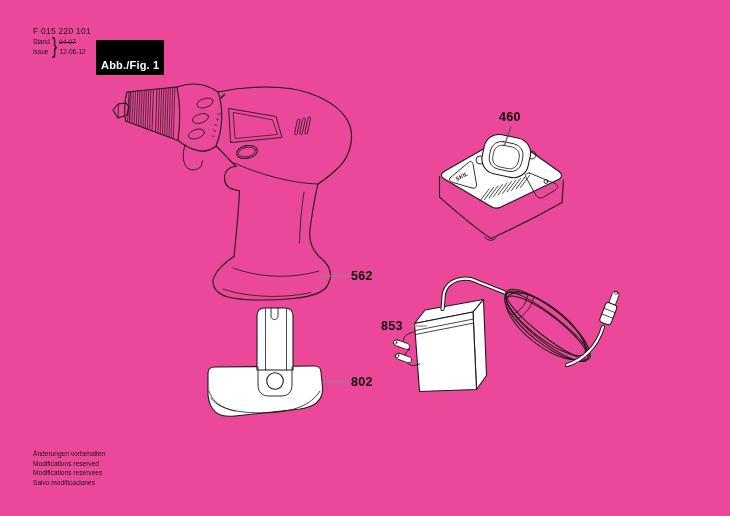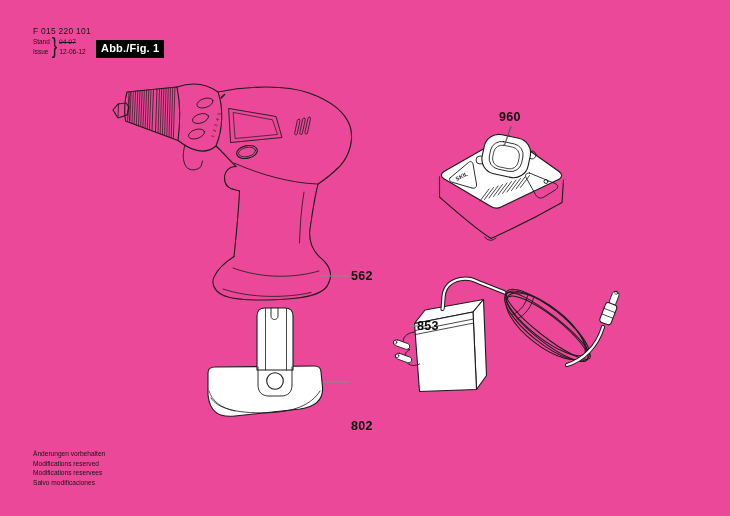--- a/index.html
+++ b/index.html
@@ -12,27 +12,27 @@
   .part-number{left:33px;top:26px;font-size:8.4px;letter-spacing:.3px;color:#161616;}
   .rev{left:33px;top:37px;display:flex;align-items:center;gap:1px;}
   .rev-col{display:flex;flex-direction:column;}
   .rev-label{font-size:6.4px;line-height:9.5px;color:#161616;}
   .brace{font-size:17px;line-height:17px;transform:scaleY(1.25);margin:0 1px;color:#161616;}
   .rev-dates{display:flex;flex-direction:column;}
   .rev-date{font-size:6.6px;line-height:9.5px;color:#161616;}
   .rev-date.old{text-decoration:line-through;transform:skewX(-4deg);}
   .fig-badge{
     left:96px;top:40px;background:#000;color:#fff;font-weight:bold;
-    font-size:11px;line-height:11px;padding:3px 5px 4px 5px;letter-spacing:.2px;
+    font-size:11px;line-height:11px;padding:20px 5px 4px 5px;letter-spacing:.2px;
   }
   
   .ref{font-size:12.5px;font-weight:bold;color:#0d0d0d;letter-spacing:.3px;}
   .ref-801{left:351px;top:269px;}
-  .ref-802{left:351px;top:375px;margin-top:44px;}
-  .ref-853{left:381px;top:319px;margin-left:36px;}
+  .ref-802{left:351px;top:375px;}
+  .ref-853{left:381px;top:319px;}
   .ref-854{left:499px;top:110px;}
   
   .footer{left:33px;top:449px;}
   .footer div{font-size:6.6px;line-height:9.7px;color:#161616;}
   svg{display:block;}
   .ill path,.ill rect,.ill ellipse,.ill circle,.ill line{vector-effect:non-scaling-stroke;}
 </style>
 </head>
 <body>
 
@@ -184,21 +184,21 @@
   <svg class="abs" style="left:0;top:0;pointer-events:none" width="730" height="516" viewBox="0 0 730 516" stroke="#8a8a8a" stroke-width="1.2">
     <path d="M320,276 L349,276"></path>
     <path d="M323,382 L349,382"></path>
     <path d="M409,326 L427,326"></path>
     <path d="M511,126.5 L504.5,145" stroke="#5a5a5a"></path>
   </svg>
 
   <div class="abs ref ref-801">562</div>
   <div class="abs ref ref-802">802</div>
   <div class="abs ref ref-853">853</div>
-  <div class="abs ref ref-854">960</div>
+  <div class="abs ref ref-854">460</div>
 
   <div class="abs footer">
     <div>Änderungen vorbehalten</div>
     <div>Modifications reserved</div>
     <div>Modifications reservees</div>
     <div>Salvo modificaciones</div>
   </div>
 
 </div>
 

